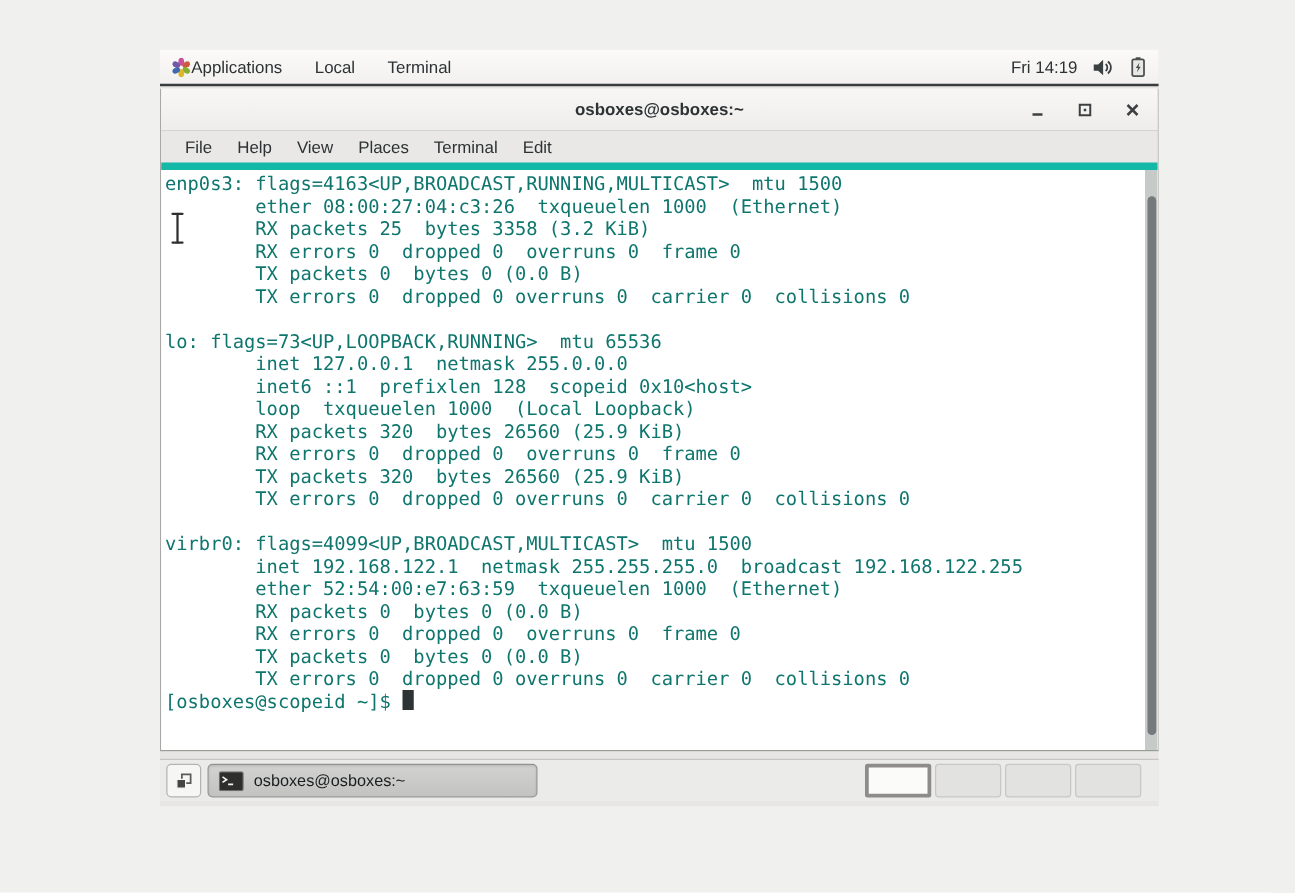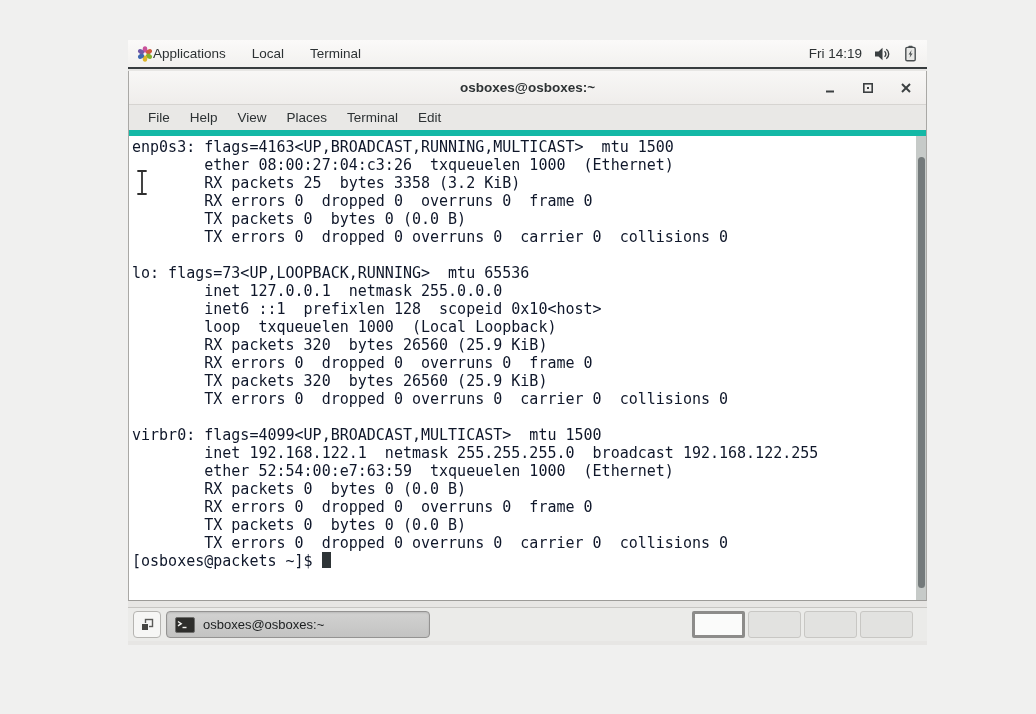--- a/index.html
+++ b/index.html
@@ -41,21 +41,21 @@
   .win-buttons{position:absolute;right:12px;top:0;height:100%;display:flex;align-items:center;gap:22px;}
   .win-btn{width:16px;height:16px;display:flex;align-items:center;justify-content:center;}
   .menubar{
     height:31px;box-sizing:border-box;background:#e9e8e6;border-bottom:6px solid #14b8a6;
     display:flex;align-items:center;font-size:13.5px;padding-left:9px;
   }
   .menubar .menu-item{padding:4px 10px;cursor:default;}
   .terminal{
     position:relative;height:464px;background:#ffffff;overflow:hidden;
     font-family:"DejaVu Sans Mono","Liberation Mono",monospace;
-    font-size:15px;line-height:18px;color:#0f172a;
+    font-size:15px;line-height:18px;color:#0f766e;
   }
   .term-text{padding:2px 0 0 3px;}
   .term-text pre{margin:0;font:inherit;white-space:pre;}
   .prompt-line{white-space:pre;}
   .cursor-block{
     display:inline-block;width:9px;height:16px;background:#2e3436;
     vertical-align:-2px;
   }
   .scrollbar{
     position:absolute;top:0;right:0;width:10px;height:100%;background:#c6cac8;
@@ -187,21 +187,21 @@
         TX errors 0  dropped 0 overruns 0  carrier 0  collisions 0
 
 virbr0: flags=4099&lt;UP,BROADCAST,MULTICAST&gt;  mtu 1500
         inet 192.168.122.1  netmask 255.255.255.0  broadcast 192.168.122.255
         ether 52:54:00:e7:63:59  txqueuelen 1000  (Ethernet)
         RX packets 0  bytes 0 (0.0 B)
         RX errors 0  dropped 0  overruns 0  frame 0
         TX packets 0  bytes 0 (0.0 B)
         TX errors 0  dropped 0 overruns 0  carrier 0  collisions 0
 </pre>
-        <div class="prompt-line"><span>[osboxes@packets ~]$ </span><span class="cursor-block"></span></div>
+        <div class="prompt-line"><span>[osboxes@scopeid ~]$ </span><span class="cursor-block"></span></div>
       </div>
       <div class="scrollbar">
         <div class="thumb"></div>
       </div>
     </div>
   </div>
 
   <div class="taskbar">
     <div class="show-desktop-btn">
       <svg width="16" height="16" viewBox="0 0 16 16">

